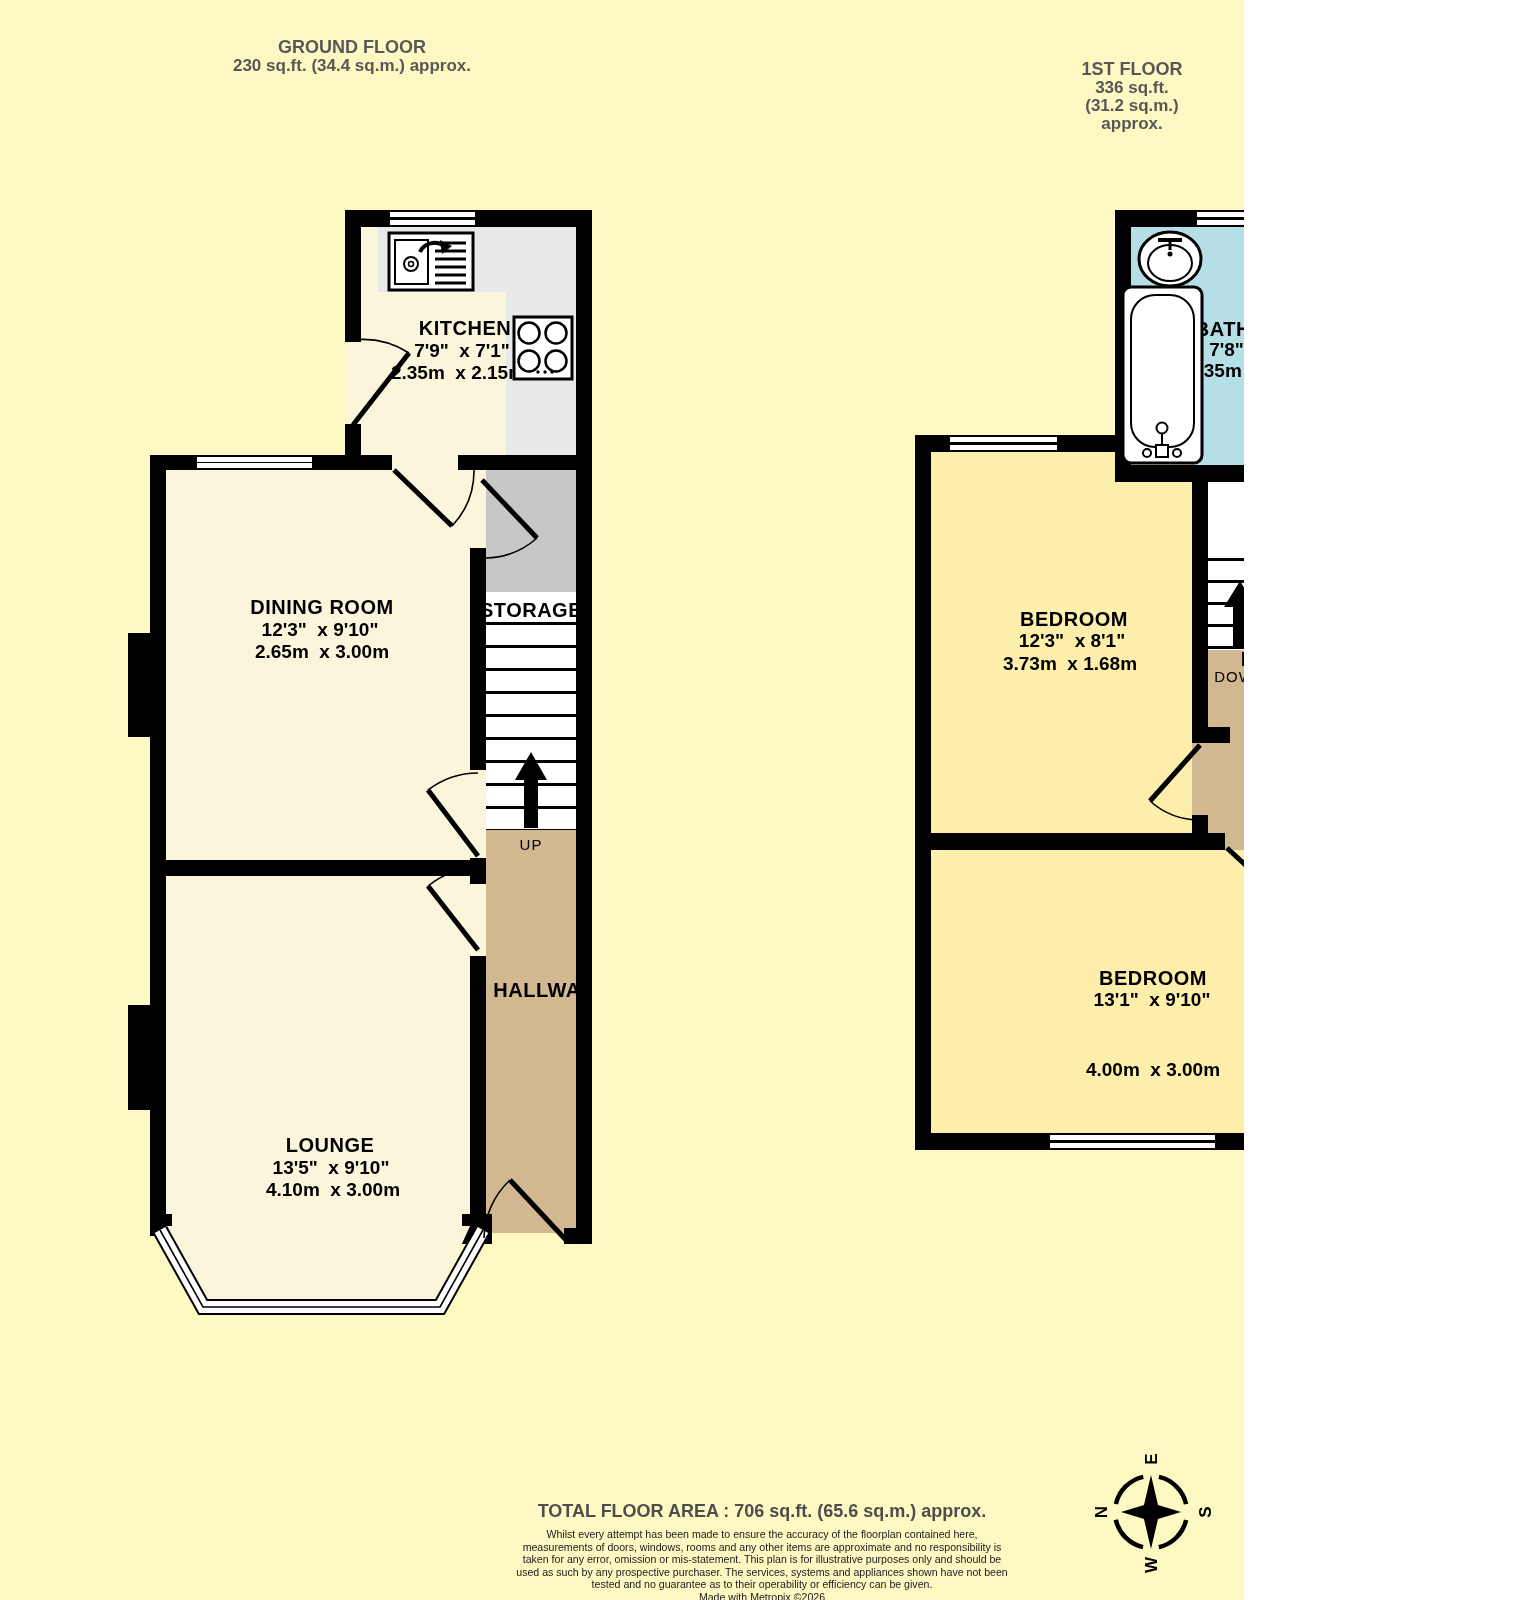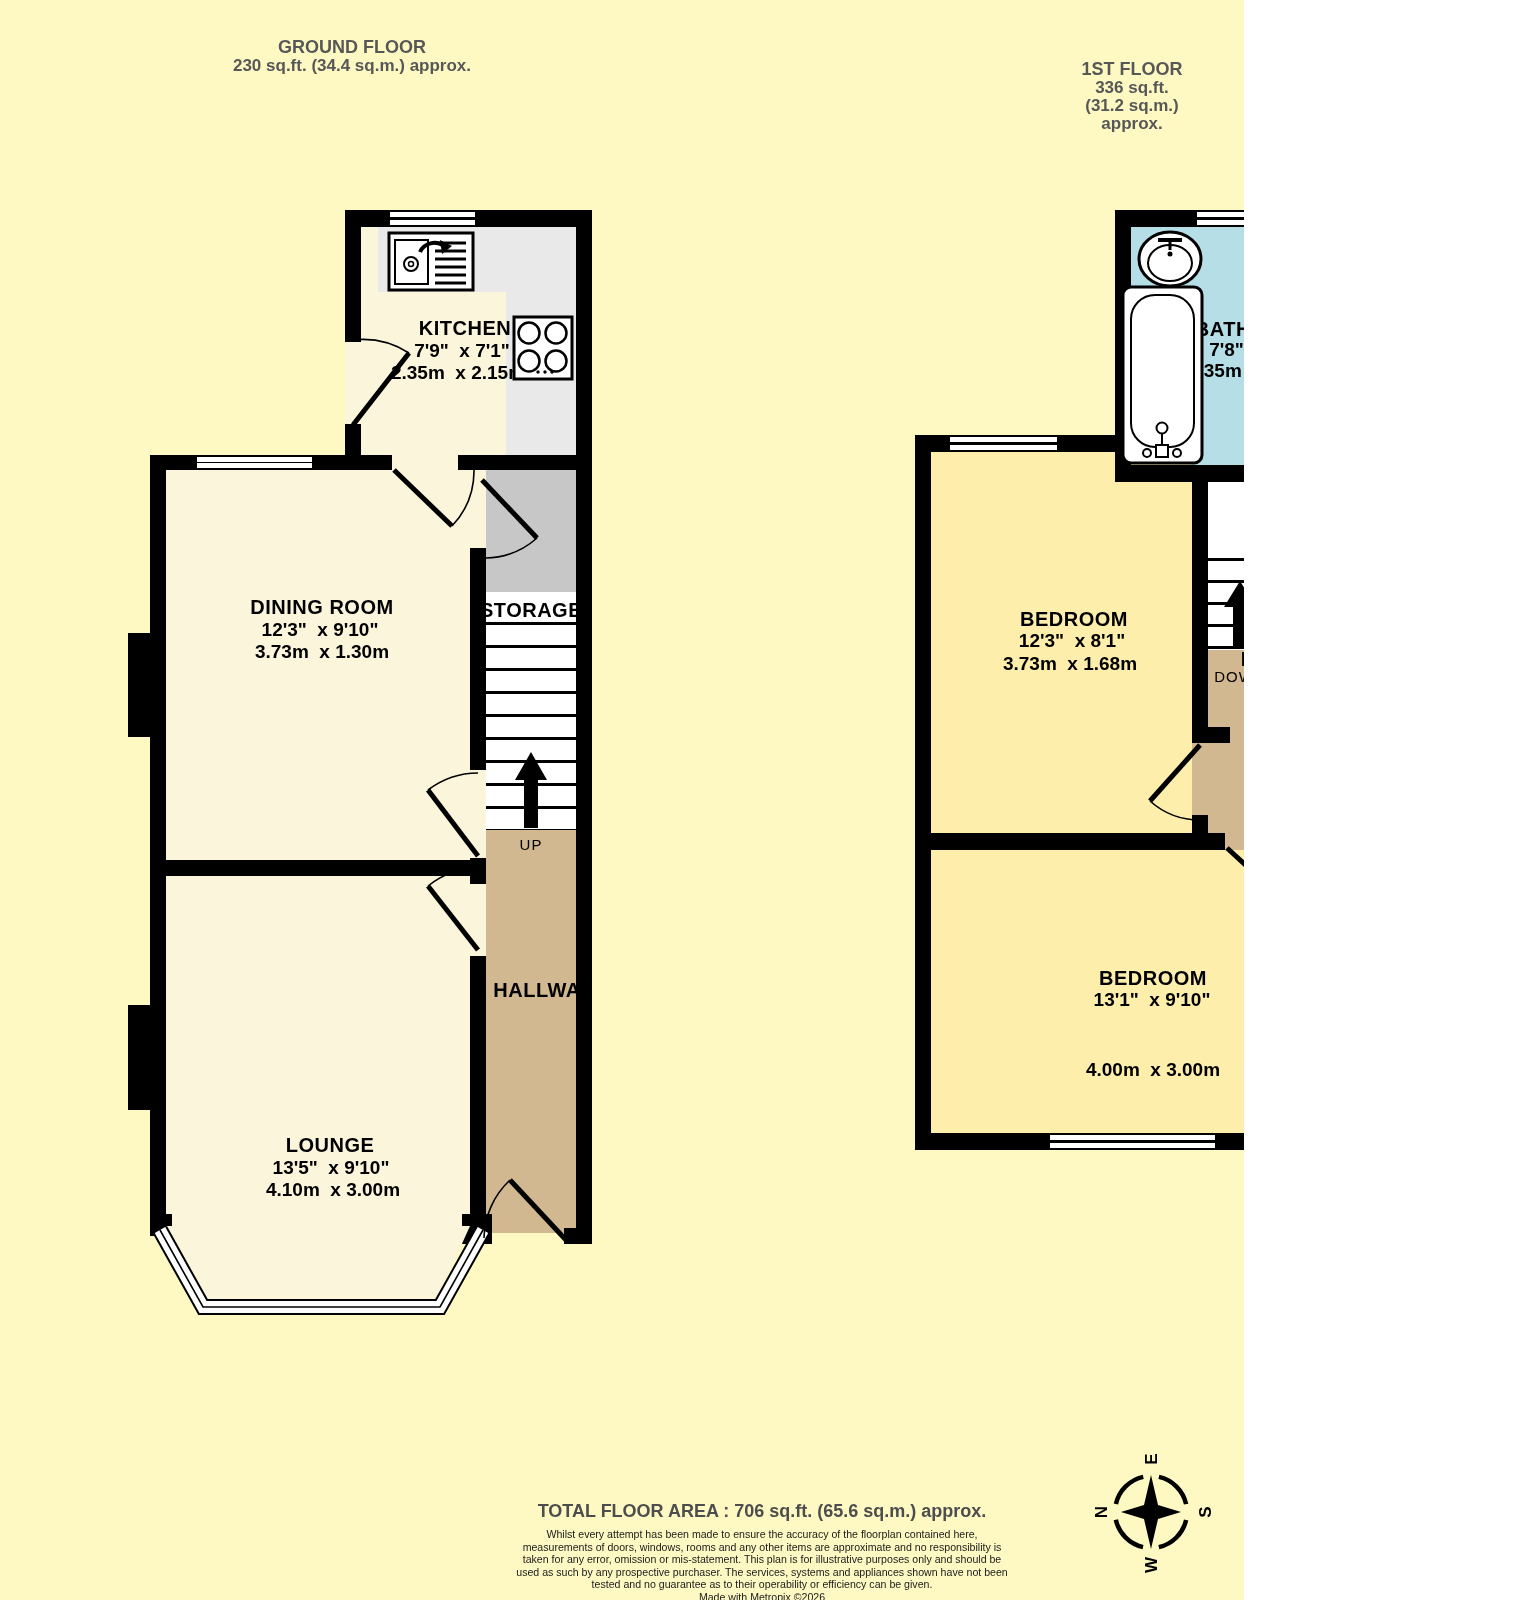--- a/index.html
+++ b/index.html
@@ -72,21 +72,21 @@
     <div class="wall" style="left:150px;top:860px;width:336px;height:16px;"></div>
     <div class="wall" style="left:150px;top:1214px;width:22px;height:22px;"></div>
     <div class="wall" style="left:462px;top:1214px;width:30px;height:30px;"></div>
     <div class="wall" style="left:564px;top:1228px;width:28px;height:16px;"></div>
 
     <div class="lbl name" style="left:465px;top:328px;">KITCHEN</div>
     <div class="lbl dims" style="left:462px;top:351px;">7'9"  x 7'1"</div>
     <div class="lbl dims" style="left:458px;top:373px;">2.35m  x 2.15m</div>
     <div class="lbl name" style="left:322px;top:607px;">DINING ROOM</div>
     <div class="lbl dims" style="left:320px;top:630px;">12'3"  x 9'10"</div>
-    <div class="lbl dims" style="left:322px;top:652px;">3.73m  x 1.30m</div>
+    <div class="lbl dims" style="left:322px;top:652px;">2.65m  x 3.00m</div>
     <div class="lbl name" style="left:531px;top:610px;">STORAGE</div>
     <div class="lbl small" style="left:531px;top:844px;">UP</div>
     <div class="lbl name" style="left:543px;top:990px;">HALLWAY</div>
     <div class="lbl name" style="left:330px;top:1145px;">LOUNGE</div>
     <div class="lbl dims" style="left:331px;top:1168px;">13'5"  x 9'10"</div>
     <div class="lbl dims" style="left:333px;top:1190px;">4.10m  x 3.00m</div>
   </div>
 
   <div class="layer">
 

